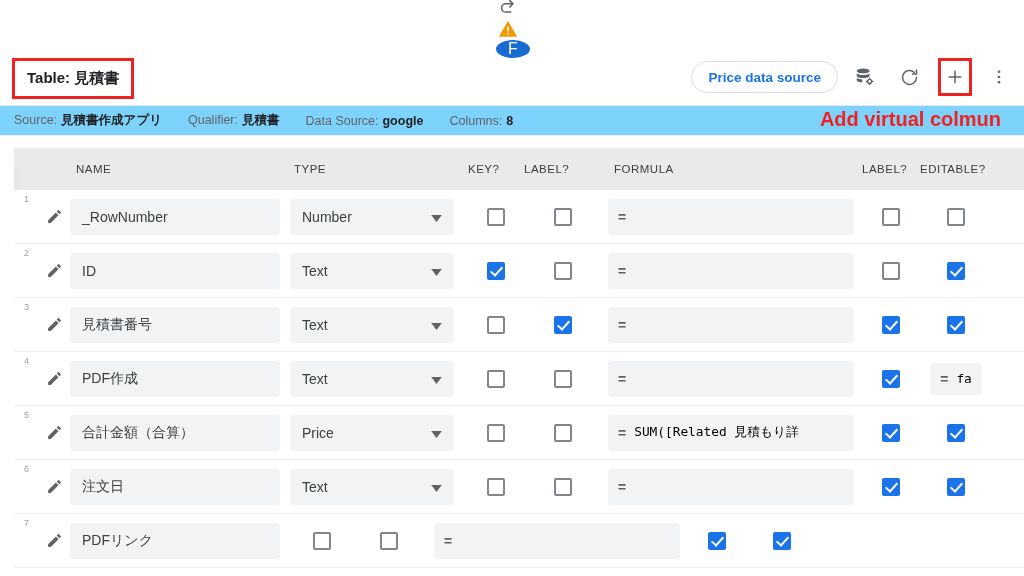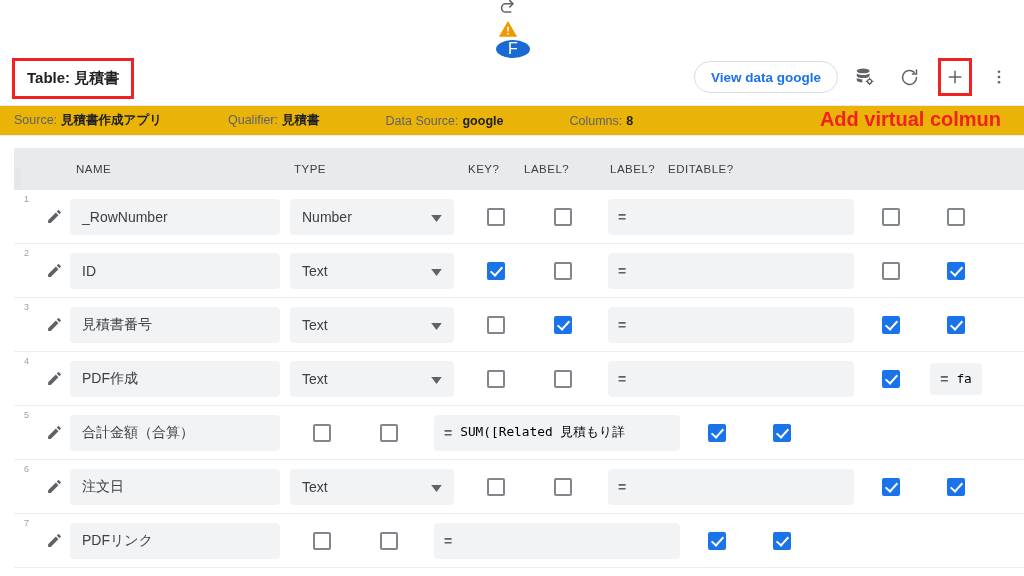--- a/index.html
+++ b/index.html
@@ -109,27 +109,26 @@
     right: 23px; top: 50px;
     color: #ef2121;
     font-size: 20px; font-weight: 700;
     white-space: nowrap;
     z-index: 20;
   }
 
   
   .metabar {
     height: 30px; width: 100%;
-    background: #eab308;
+    background: #7dd3fc;
     display: flex; align-items: center;
     font-size: 12.5px;
     padding-left: 14px;
     color: #5f6368;
     border-bottom: 1px solid #eceff3;
-    gap: 40px;
   }
   .meta-item { margin-right: 26px; white-space: nowrap; }
   .meta-item b { color: #202124; font-weight: 700; margin-left: 4px; }
 
   
   .gridwrap { position: relative; width: 100%; height: 385px; padding-left: 14px; padding-top: 12px; }
   .lrail {
     position: absolute; left: 14px; top: 32px;
     width: 7px; height: 352px;
     background: #e4e6e9; border-radius: 4px;
@@ -278,21 +277,21 @@
     </div>
   </div>
 
   <div class="avatar">F</div>
 </div>
 
 <div class="tablebar">
   <div class="table-title">Table: 見積書</div>
 
   <div class="tablebar-right">
-    <div class="view-src-btn">View data google</div>
+    <div class="view-src-btn">Price data source</div>
 
     <div class="tbl-icon">
       <svg width="22" height="22" viewBox="0 0 24 24" fill="currentColor">
         <ellipse cx="10" cy="5.4" rx="7" ry="2.6"></ellipse>
         <path d="M3 8.2v2.4c0 1.4 3.1 2.6 7 2.6s7-1.2 7-2.6V8.2c-1.3 1-4 1.7-7 1.7S4.3 9.2 3 8.2z"></path>
         <path d="M3 13.2v2.2c0 1.4 2.7 2.5 6.2 2.6-.1-.4-.2-.9-.2-1.4 0-.7.1-1.4.4-2C6.3 14.5 4 13.9 3 13.2z"></path>
         <circle cx="17" cy="16.8" r="2.2" fill="none" stroke="currentColor" stroke-width="1.5"></circle>
         <path d="M17 13.2v1.1M17 19.3v1.1M13.4 16.8h1.1M19.5 16.8h1.1" stroke="currentColor" stroke-width="1.4" stroke-linecap="round"></path>
       </svg>
     </div>
@@ -341,20 +340,21 @@
   <div class="lrail"></div>
 
   <div class="grid">
     <div class="ghead">
       <div class="c-num"></div>
       <div class="c-pen"></div>
       <div class="c-name">NAME</div>
       <div class="c-type">TYPE</div>
       <div class="c-key">KEY?</div>
       <div class="c-label">LABEL?</div>
+      <div class="c-form">FORMULA</div>
       <div class="c-show">LABEL?</div>
       <div class="c-edit">EDITABLE?</div>
     </div>
 
     <div id="rows-host">
     <div class="grow">
       <div class="c-num">
             <span>1</span>
           </div>
       <div class="c-pen">
@@ -521,20 +521,28 @@
             <span>5</span>
           </div>
       <div class="c-pen">
         <svg width="17" height="17" viewBox="0 0 24 24" fill="currentColor">
           <path d="M3 17.3V21h3.7L17.6 10.1l-3.7-3.7L3 17.3zM20.7 7a1 1 0 000-1.4l-2.3-2.3a1 1 0 00-1.4 0l-1.8 1.8 3.7 3.7L20.7 7z"></path>
         </svg>
       </div>
       <div class="c-name">
         <div class="field">合計金額（合算）</div>
       </div>
+      <div class="c-type">
+        <div class="field sel">
+              <span>Price</span>
+              <span class="caret"><svg width="11" height="7" viewBox="0 0 12 8" fill="currentColor">
+                  <path d="M0 0h12L6 8z"></path>
+                </svg></span>
+            </div>
+      </div>
       <div class="c-key">
             <span class="cb"></span>
           </div>
       <div class="c-label">
             <span class="cb"></span>
           </div>
       <div class="c-form">
         <div class="field formula">
           <span class="formula-eq">=</span>
           <span class="formula-txt">SUM([Related 見積もり詳</span>

